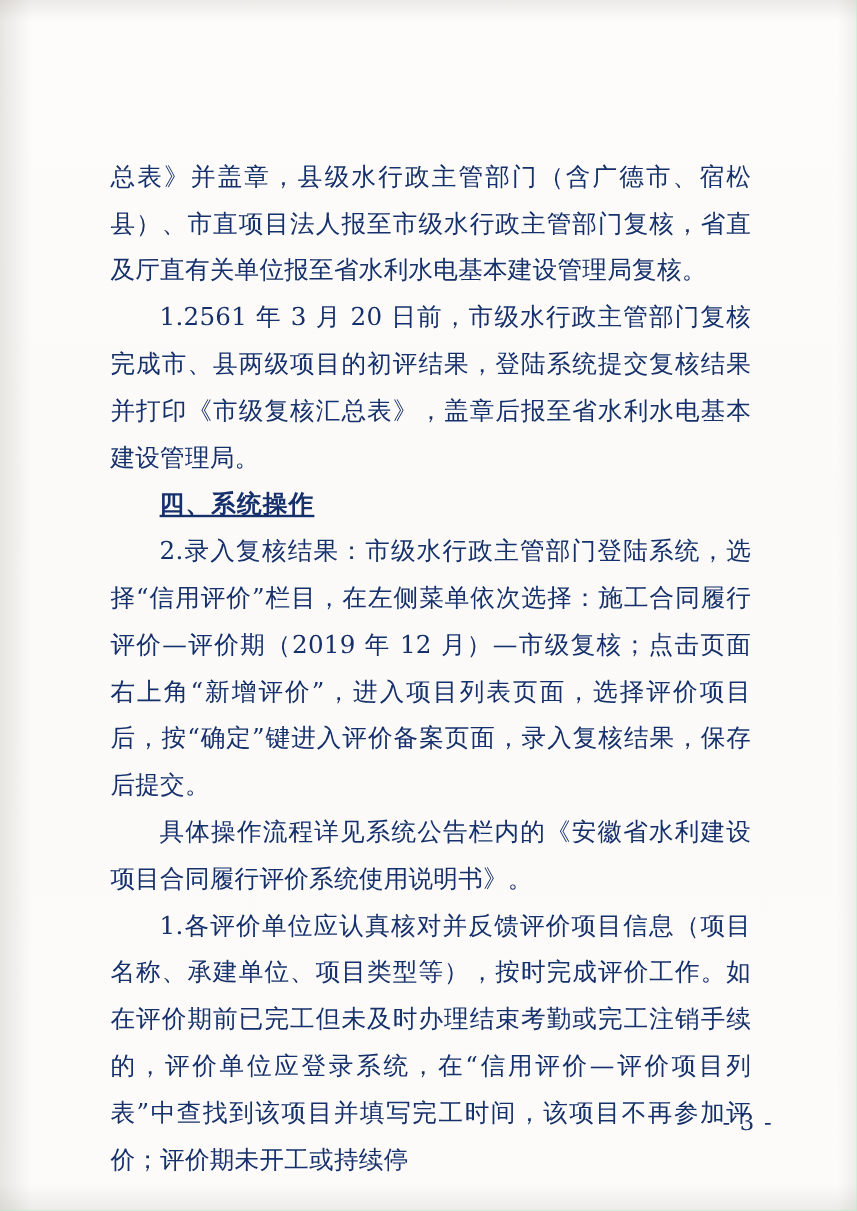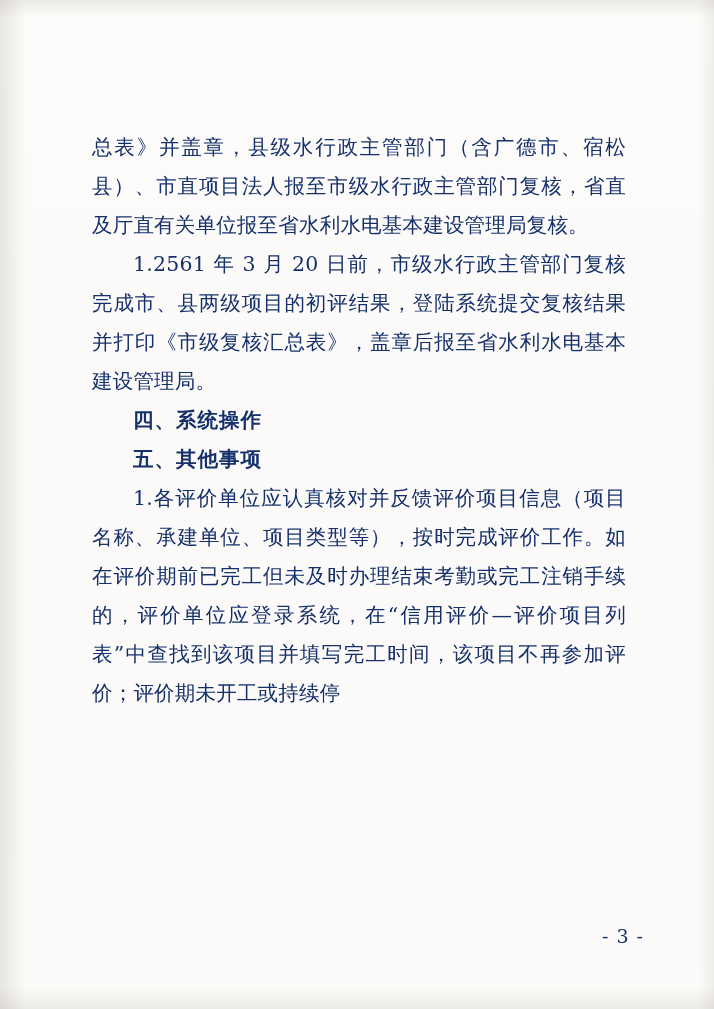--- a/index.html
+++ b/index.html
@@ -47,20 +47,21 @@
   }
   .heading {
     font-size: 20.5px;
     line-height: 39px;
     color: #15306b;
     margin: 0;
     text-indent: 41px;
     font-weight: 700;
     font-family: "DejaVu Serif", "Liberation Serif", serif;
     letter-spacing: 1px;
+    text-decoration: underline;
   }
   .page-number {
     position: absolute;
     right: 70px;
     bottom: 62px;
     font-size: 19px;
     color: #15306b;
     font-family: "DejaVu Serif", "Liberation Serif", serif;
     letter-spacing: 1px;
   }
@@ -108,18 +109,19 @@
   <div class="scan-tint"></div>
   <div class="edge-shadow-left"></div>
   <div class="edge-shadow-top"></div>
   <div class="edge-shadow-right"></div>
   <div class="edge-shadow-bottom"></div>
 
   <div class="content">
     <p class="para">总表》并盖章，县级水行政主管部门（含广德市、宿松县）、市直项目法人报至市级水行政主管部门复核，省直及厅直有关单位报至省水利水电基本建设管理局复核。</p>
     <p class="para indent">1.2561 年 3 月 20 日前，市级水行政主管部门复核完成市、县两级项目的初评结果，登陆系统提交复核结果并打印《市级复核汇总表》，盖章后报至省水利水电基本建设管理局。</p>
     <p class="heading">四、系统操作</p>
-    <p class="heading">五、其他事项</p>
+    <p class="para indent">2.录入复核结果：市级水行政主管部门登陆系统，选择“信用评价”栏目，在左侧菜单依次选择：施工合同履行评价—评价期（2019 年 12 月）—市级复核；点击页面右上角“新增评价”，进入项目列表页面，选择评价项目后，按“确定”键进入评价备案页面，录入复核结果，保存后提交。</p>
+    <p class="para indent">具体操作流程详见系统公告栏内的《安徽省水利建设项目合同履行评价系统使用说明书》。</p>
     <p class="para indent">1.各评价单位应认真核对并反馈评价项目信息（项目名称、承建单位、项目类型等），按时完成评价工作。如在评价期前已完工但未及时办理结束考勤或完工注销手续的，评价单位应登录系统，在“信用评价—评价项目列表”中查找到该项目并填写完工时间，该项目不再参加评价；评价期未开工或持续停</p>
   </div>
 
   <div class="page-number">- 3 -</div>
 </div>
 
 </body></html>

